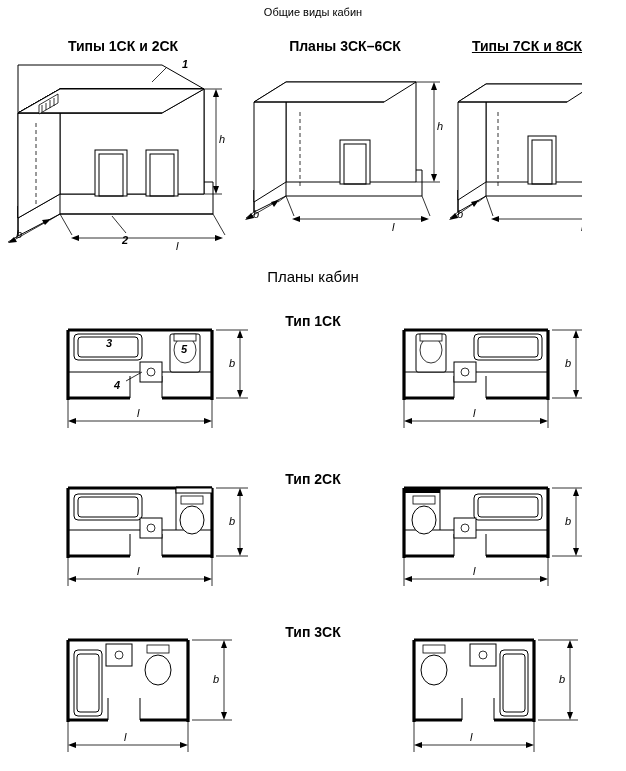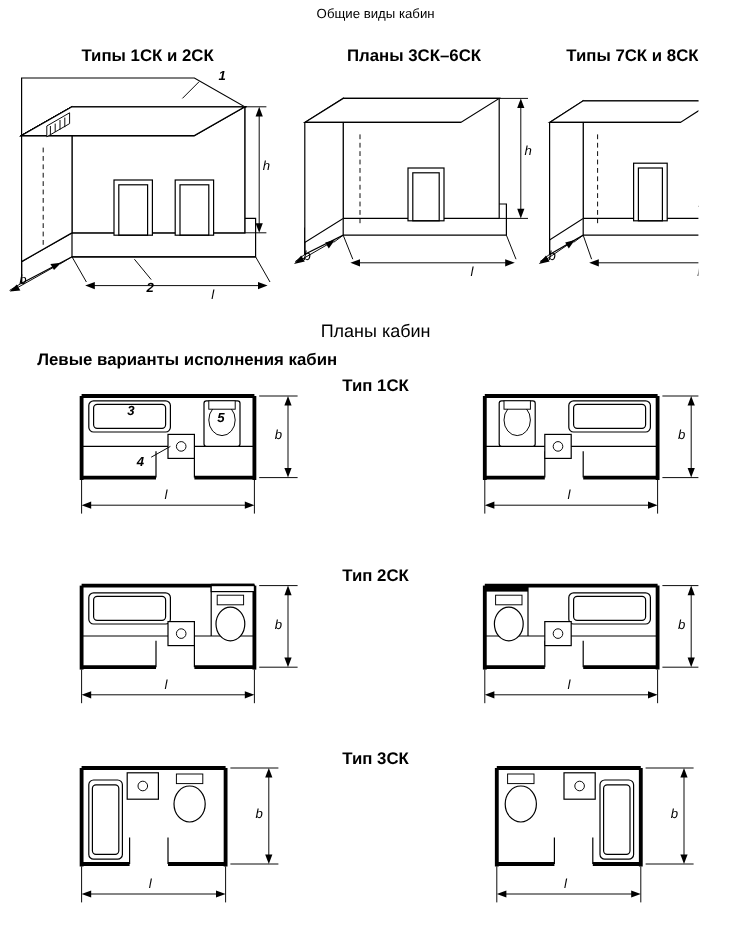--- a/index.html
+++ b/index.html
@@ -80,21 +80,21 @@
 </style>
 </head>
 <body>
 
 <div id="page">
 
   <div class="lbl ctr" style="left:313px; top:6px; font-size:11px;">Общие виды кабин</div>
 
   <div class="lbl ctr lbl-b" style="left:123px; top:38px;">Типы 1СК и 2СК</div>
   <div class="lbl ctr lbl-b" style="left:345px; top:38px;">Планы 3СК–6СК</div>
-  <div class="lbl ctr lbl-b" style="left:527px; top:38px;">Типы 7СК и 8СК</div>
+  <div class="lbl ctr lbl-b" style="left:527px; top:38px;text-decoration:underline;">Типы 7СК и 8СК</div>
 
   <svg width="626" height="771">
 
     <polygon class="ln" points="18,206 60,182 213,182 213,214 60,214 18,236"></polygon>
     <line class="ln" x1="60" y1="182" x2="60" y2="214"></line>
     <line class="ln" x1="18" y1="206" x2="18" y2="236"></line>
     <line class="ln" x1="213" y1="214" x2="60" y2="214"></line>
 
     <polygon class="fillw" points="60,89 204,89 204,194 60,194"></polygon>
 
@@ -225,21 +225,20 @@
     <line class="ln-thin" x1="486" y1="196" x2="478" y2="202"></line>
     <line class="ln-thin" x1="454" y1="217" x2="476" y2="202"></line>
     <polygon points="449,220 458,218 455,213" fill="#000"></polygon>
     <polygon points="479,200 471,202 474,207" fill="#000"></polygon>
   </svg>
   <div class="lbl lbl-i" style="left:612px; top:122px; font-size:11px;">h</div>
   <div class="lbl lbl-i" style="left:457px; top:208px; font-size:11px;">b</div>
   <div class="lbl lbl-i" style="left:581px; top:221px; font-size:11px;">l</div>
 
   <div class="lbl ctr" style="left:313px; top:268px; font-size:15px;">Планы кабин</div>
-  <div class="lbl ctr lbl-b" style="left:156px; top:291px;">Левые варианты исполнения кабин</div>
 
   <div class="lbl ctr lbl-b" style="left:313px; top:313px;text-align:right;">Тип 1СК</div>
 
   <svg width="626" height="771">
 
     <line class="ln-thick" x1="68" y1="330" x2="212" y2="330"></line>
     <line class="ln-thick" x1="68" y1="330" x2="68" y2="400"></line>
     <line class="ln-thick" x1="212" y1="330" x2="212" y2="400"></line>
 
     <line class="ln-thick" x1="68" y1="398" x2="130" y2="398"></line>

